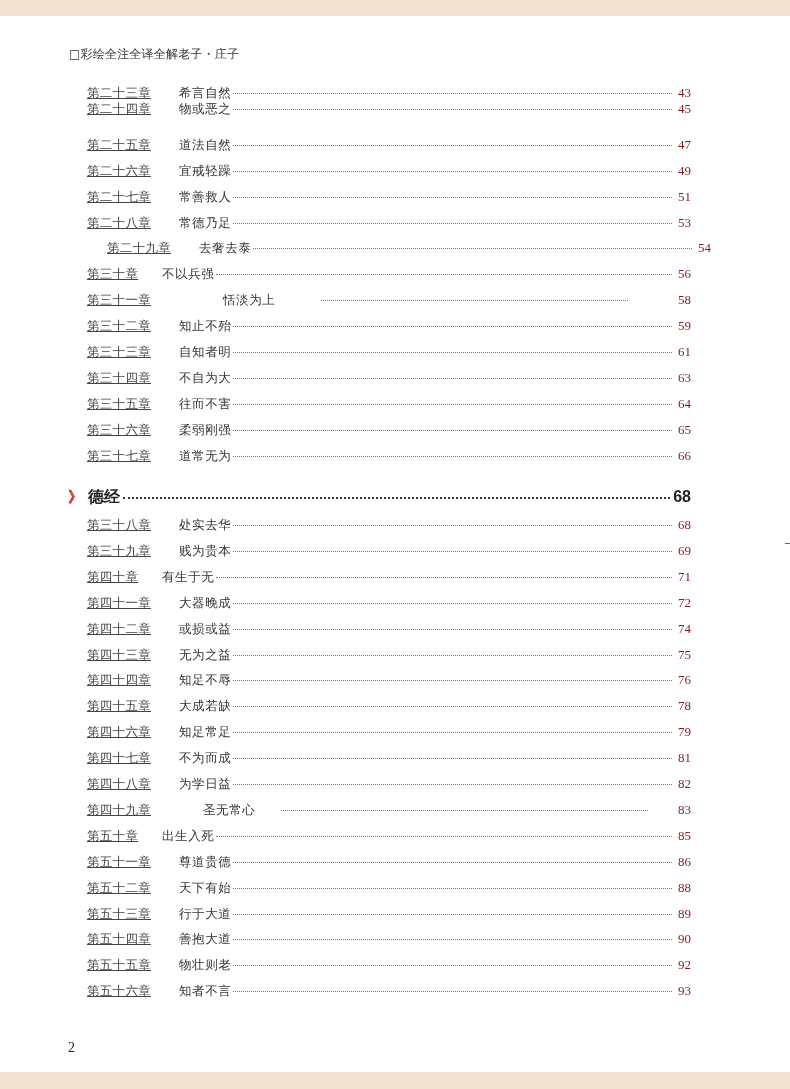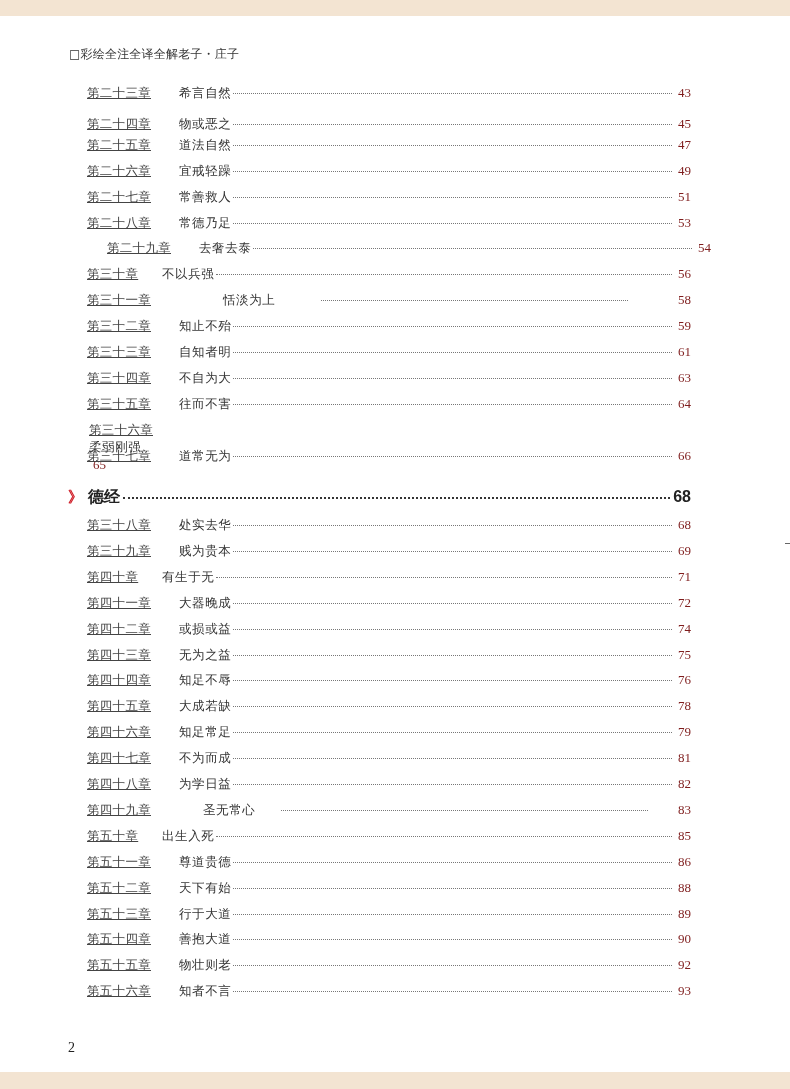--- a/index.html
+++ b/index.html
@@ -136,21 +136,21 @@
 
 <div class="running-head">□彩绘全注全译全解老子・庄子</div>
 
 <div id="toc-group1">
     <div class="toc-row" style="top: 85px;">
       <span class="chap">第二十三章</span>
       <span class="title">希言自然</span>
       <span class="leader"></span>
       <span class="page">43</span>
     </div>
-    <div class="toc-row" style="top: 116px; justify-content: flex-end;">
+    <div class="toc-row" style="top: 101px; justify-content: flex-end;">
       <span class="chap">第二十四章</span>
       <span class="title">物或恶之</span>
       <span class="leader"></span>
       <span class="page">45</span>
     </div>
     <div class="toc-row" style="top: 136.8px;">
       <span class="chap">第二十五章</span>
       <span class="title">道法自然</span>
       <span class="leader"></span>
       <span class="page">47</span>
@@ -208,21 +208,21 @@
       <span class="title">不自为大</span>
       <span class="leader"></span>
       <span class="page">63</span>
     </div>
     <div class="toc-row" style="top: 395.8px;">
       <span class="chap">第三十五章</span>
       <span class="title">往而不害</span>
       <span class="leader"></span>
       <span class="page">64</span>
     </div>
-    <div class="toc-row" style="top: 421.7px; flex-direction: column;">
+    <div class="toc-row" style="top: 421.7px;">
       <span class="chap">第三十六章</span>
       <span class="title">柔弱刚强</span>
       <span class="leader"></span>
       <span class="page">65</span>
     </div>
     <div class="toc-row" style="top: 447.6px;">
       <span class="chap">第三十七章</span>
       <span class="title">道常无为</span>
       <span class="leader"></span>
       <span class="page">66</span>

